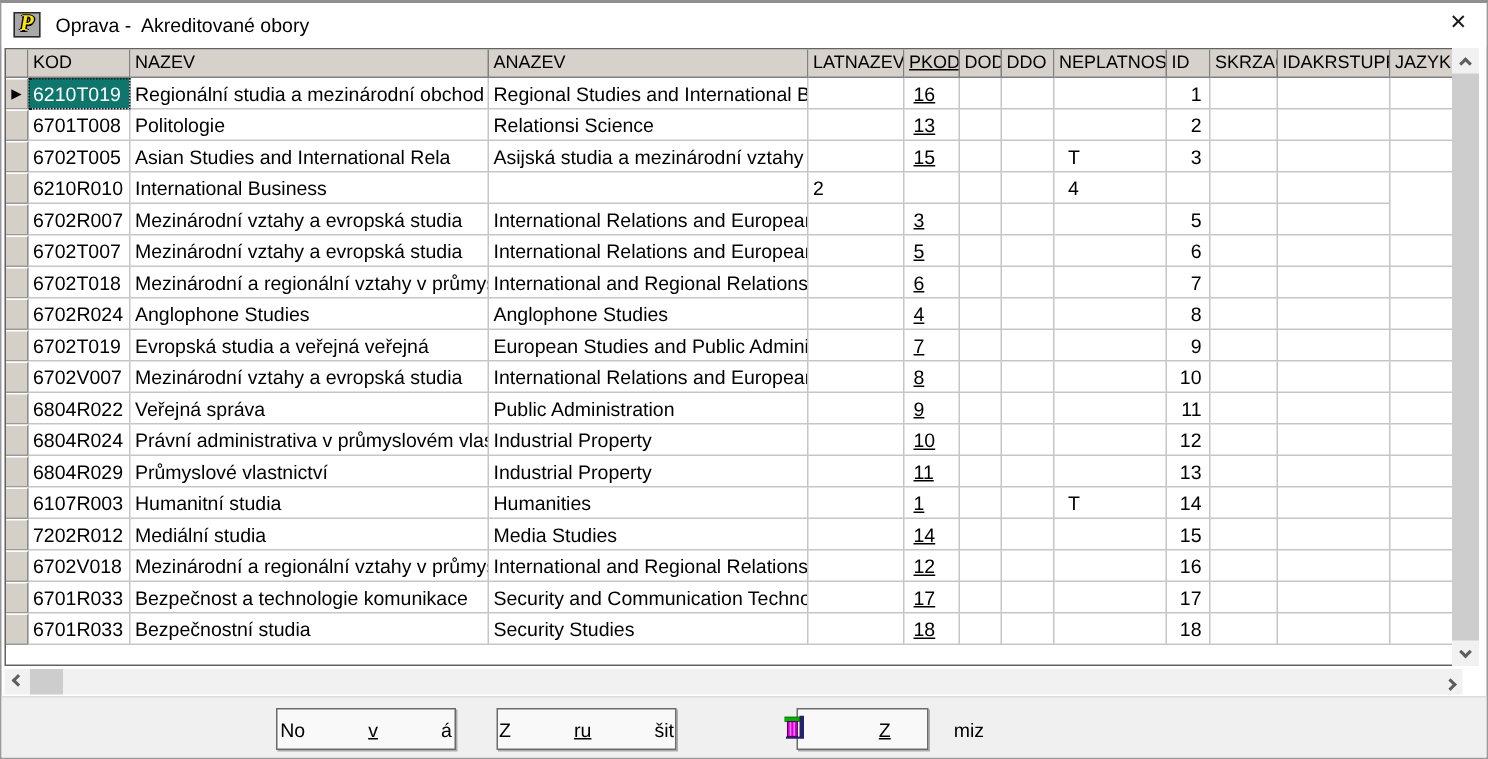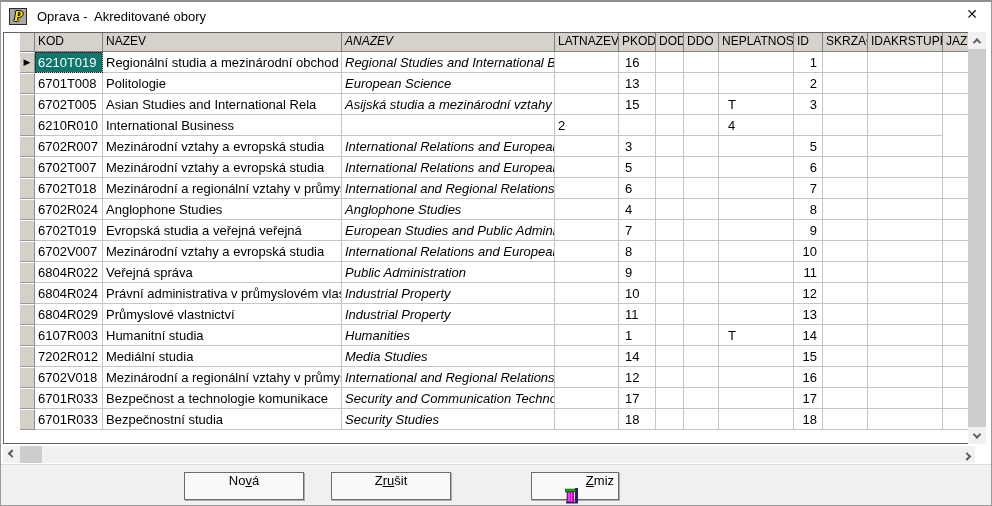--- a/index.html
+++ b/index.html
@@ -34,29 +34,29 @@
     position:absolute; right:13px; top:5px;
     font-size:14px; color:#1a1a1a; line-height:1; cursor:default;
     font-weight:400;
   }
 
   
   .grid {
     position:absolute; left:2px; top:30px;
     width:966px; height:412px;
     border:1px solid #636363;
-    background:#fff; overflow:hidden;padding-left:16px;
+    background:#fff; overflow:hidden;
   }
   .gridrow { display:flex; }
   .gridrow > :nth-child(1){ width:15px; flex:none; }
   .gridrow > :nth-child(2){ width:68px; flex:none; }
   .gridrow > :nth-child(3){ width:239px; flex:none; }
-  .gridrow > :nth-child(4){ width:213px; flex:none;font-style:italic; }
+  .gridrow > :nth-child(4){ width:213px; flex:none; }
   .gridrow > :nth-child(5){ width:64px; flex:none; }
-  .gridrow > :nth-child(6){ width:37px; flex:none; }
+  .gridrow > :nth-child(6){ width:37px; flex:none;text-decoration:underline; }
   .gridrow > :nth-child(7){ width:28px; flex:none; }
   .gridrow > :nth-child(8){ width:35px; flex:none; }
   .gridrow > :nth-child(9){ width:75px; flex:none; }
   .gridrow > :nth-child(10){ width:29px; flex:none; }
   .gridrow > :nth-child(11){ width:45px; flex:none; }
   .gridrow > :nth-child(12){ width:75px; flex:none; }
   .gridrow > :nth-child(13){ width:42px; flex:none; }
 
   .headerrow { height:19px; }
   .selhead {
@@ -117,23 +117,23 @@
   .bottom-panel {
     position:absolute; left:0; top:462px; width:100%; height:44px;
     background:#f0f0f0; border-top:1px solid #dcdcdc;
   }
   .btn {
     position:absolute; top:7px; height:28px;
     background:#f9f9f9;
     border:1px solid #6b6b6b;
     box-shadow:1px 1px 0 #adadad;
     font-size:13px; color:#000;
-    display:flex; align-items:flex-start; justify-content:center;
+    display:flex; align-items:center; justify-content:center;
     font-family:"Liberation Sans", sans-serif;
-    cursor:default; white-space:pre;
+    cursor:default; white-space:pre;gap:42px;
   }
   .btn u { text-decoration:underline; }
   #btn-nova  { left:183px; width:120px; }
   #btn-zrusit{ left:330px; width:120px; }
   #btn-zmiz  { left:530px; width:88px; }
   .exit-icon { margin-right:6px; display:inline-block; }
 </style>
 </head>
 <body>
 
@@ -176,21 +176,21 @@
           <div class="cell"></div>
           <div class="cell">1</div>
           <div class="cell"></div>
           <div class="cell"></div>
           <div class="cell"></div>
         </div>
         <div class="gridrow datarow">
           <div class="selcell"></div>
           <div class="cell">6701T008</div>
           <div class="cell">Politologie</div>
-          <div class="cell">European Science</div>
+          <div class="cell">Relationsi Science</div>
           <div class="cell"></div>
           <div class="cell">13</div>
           <div class="cell"></div>
           <div class="cell"></div>
           <div class="cell"></div>
           <div class="cell">2</div>
           <div class="cell"></div>
           <div class="cell"></div>
           <div class="cell"></div>
         </div>

